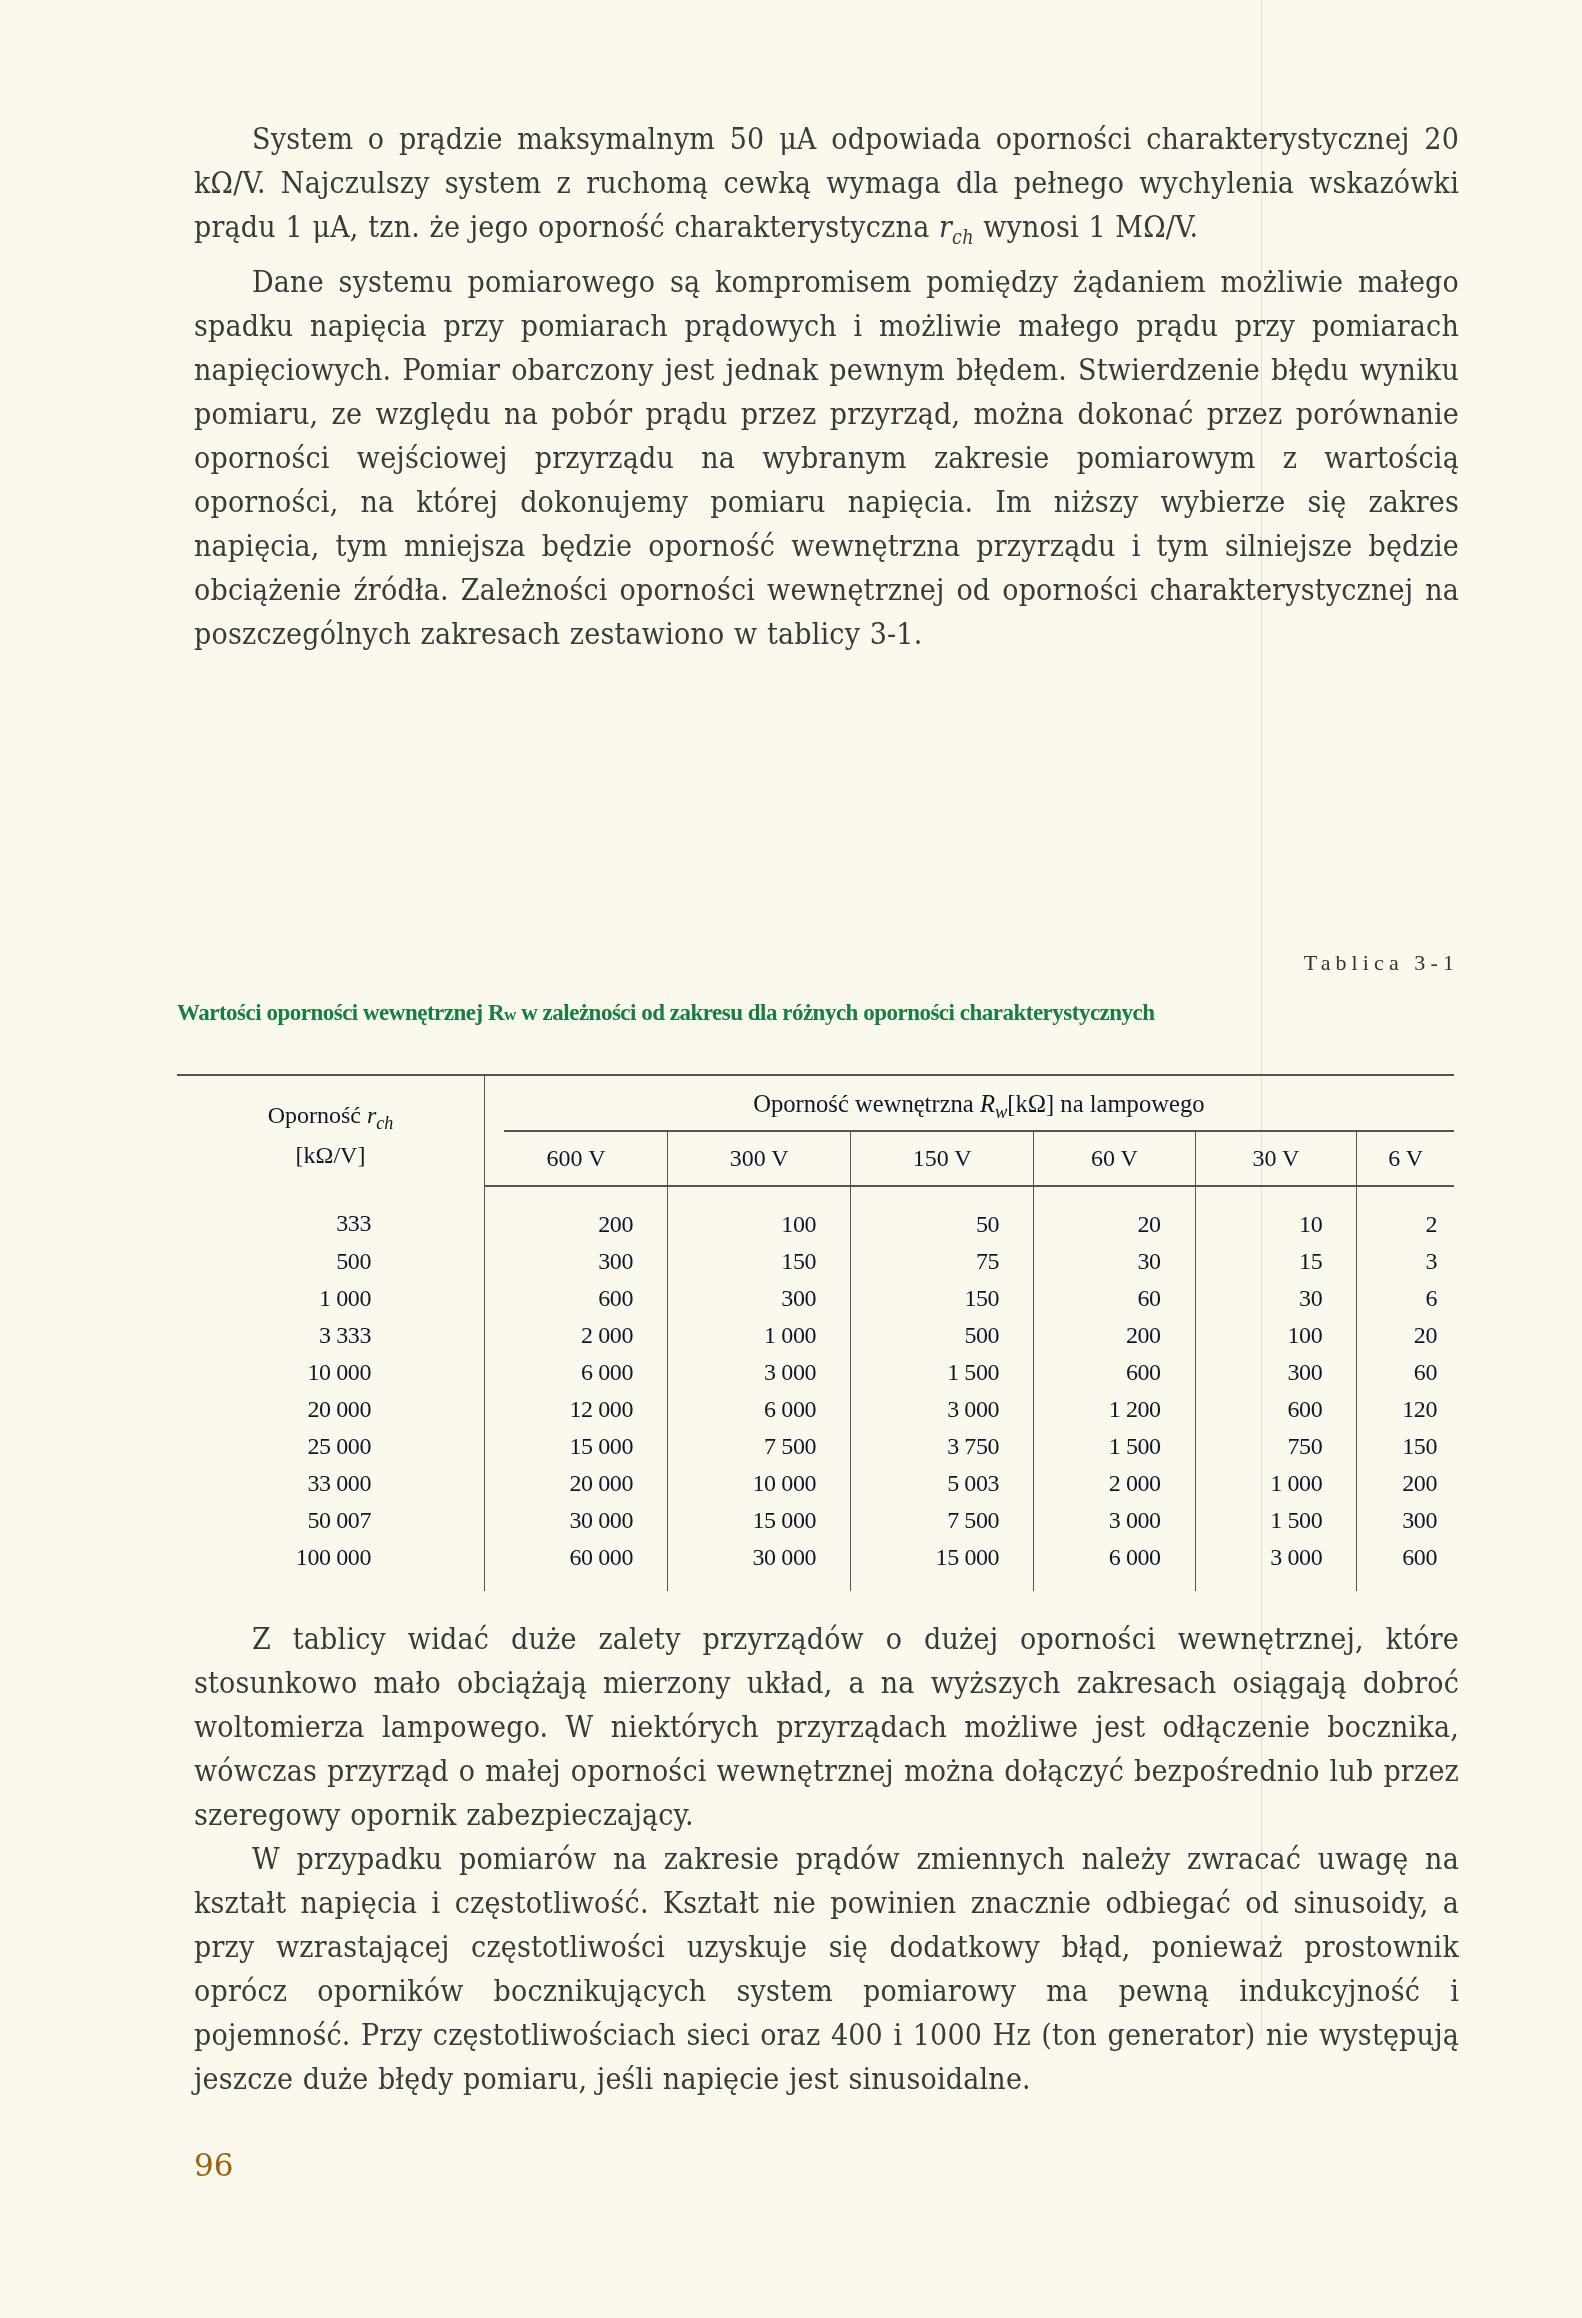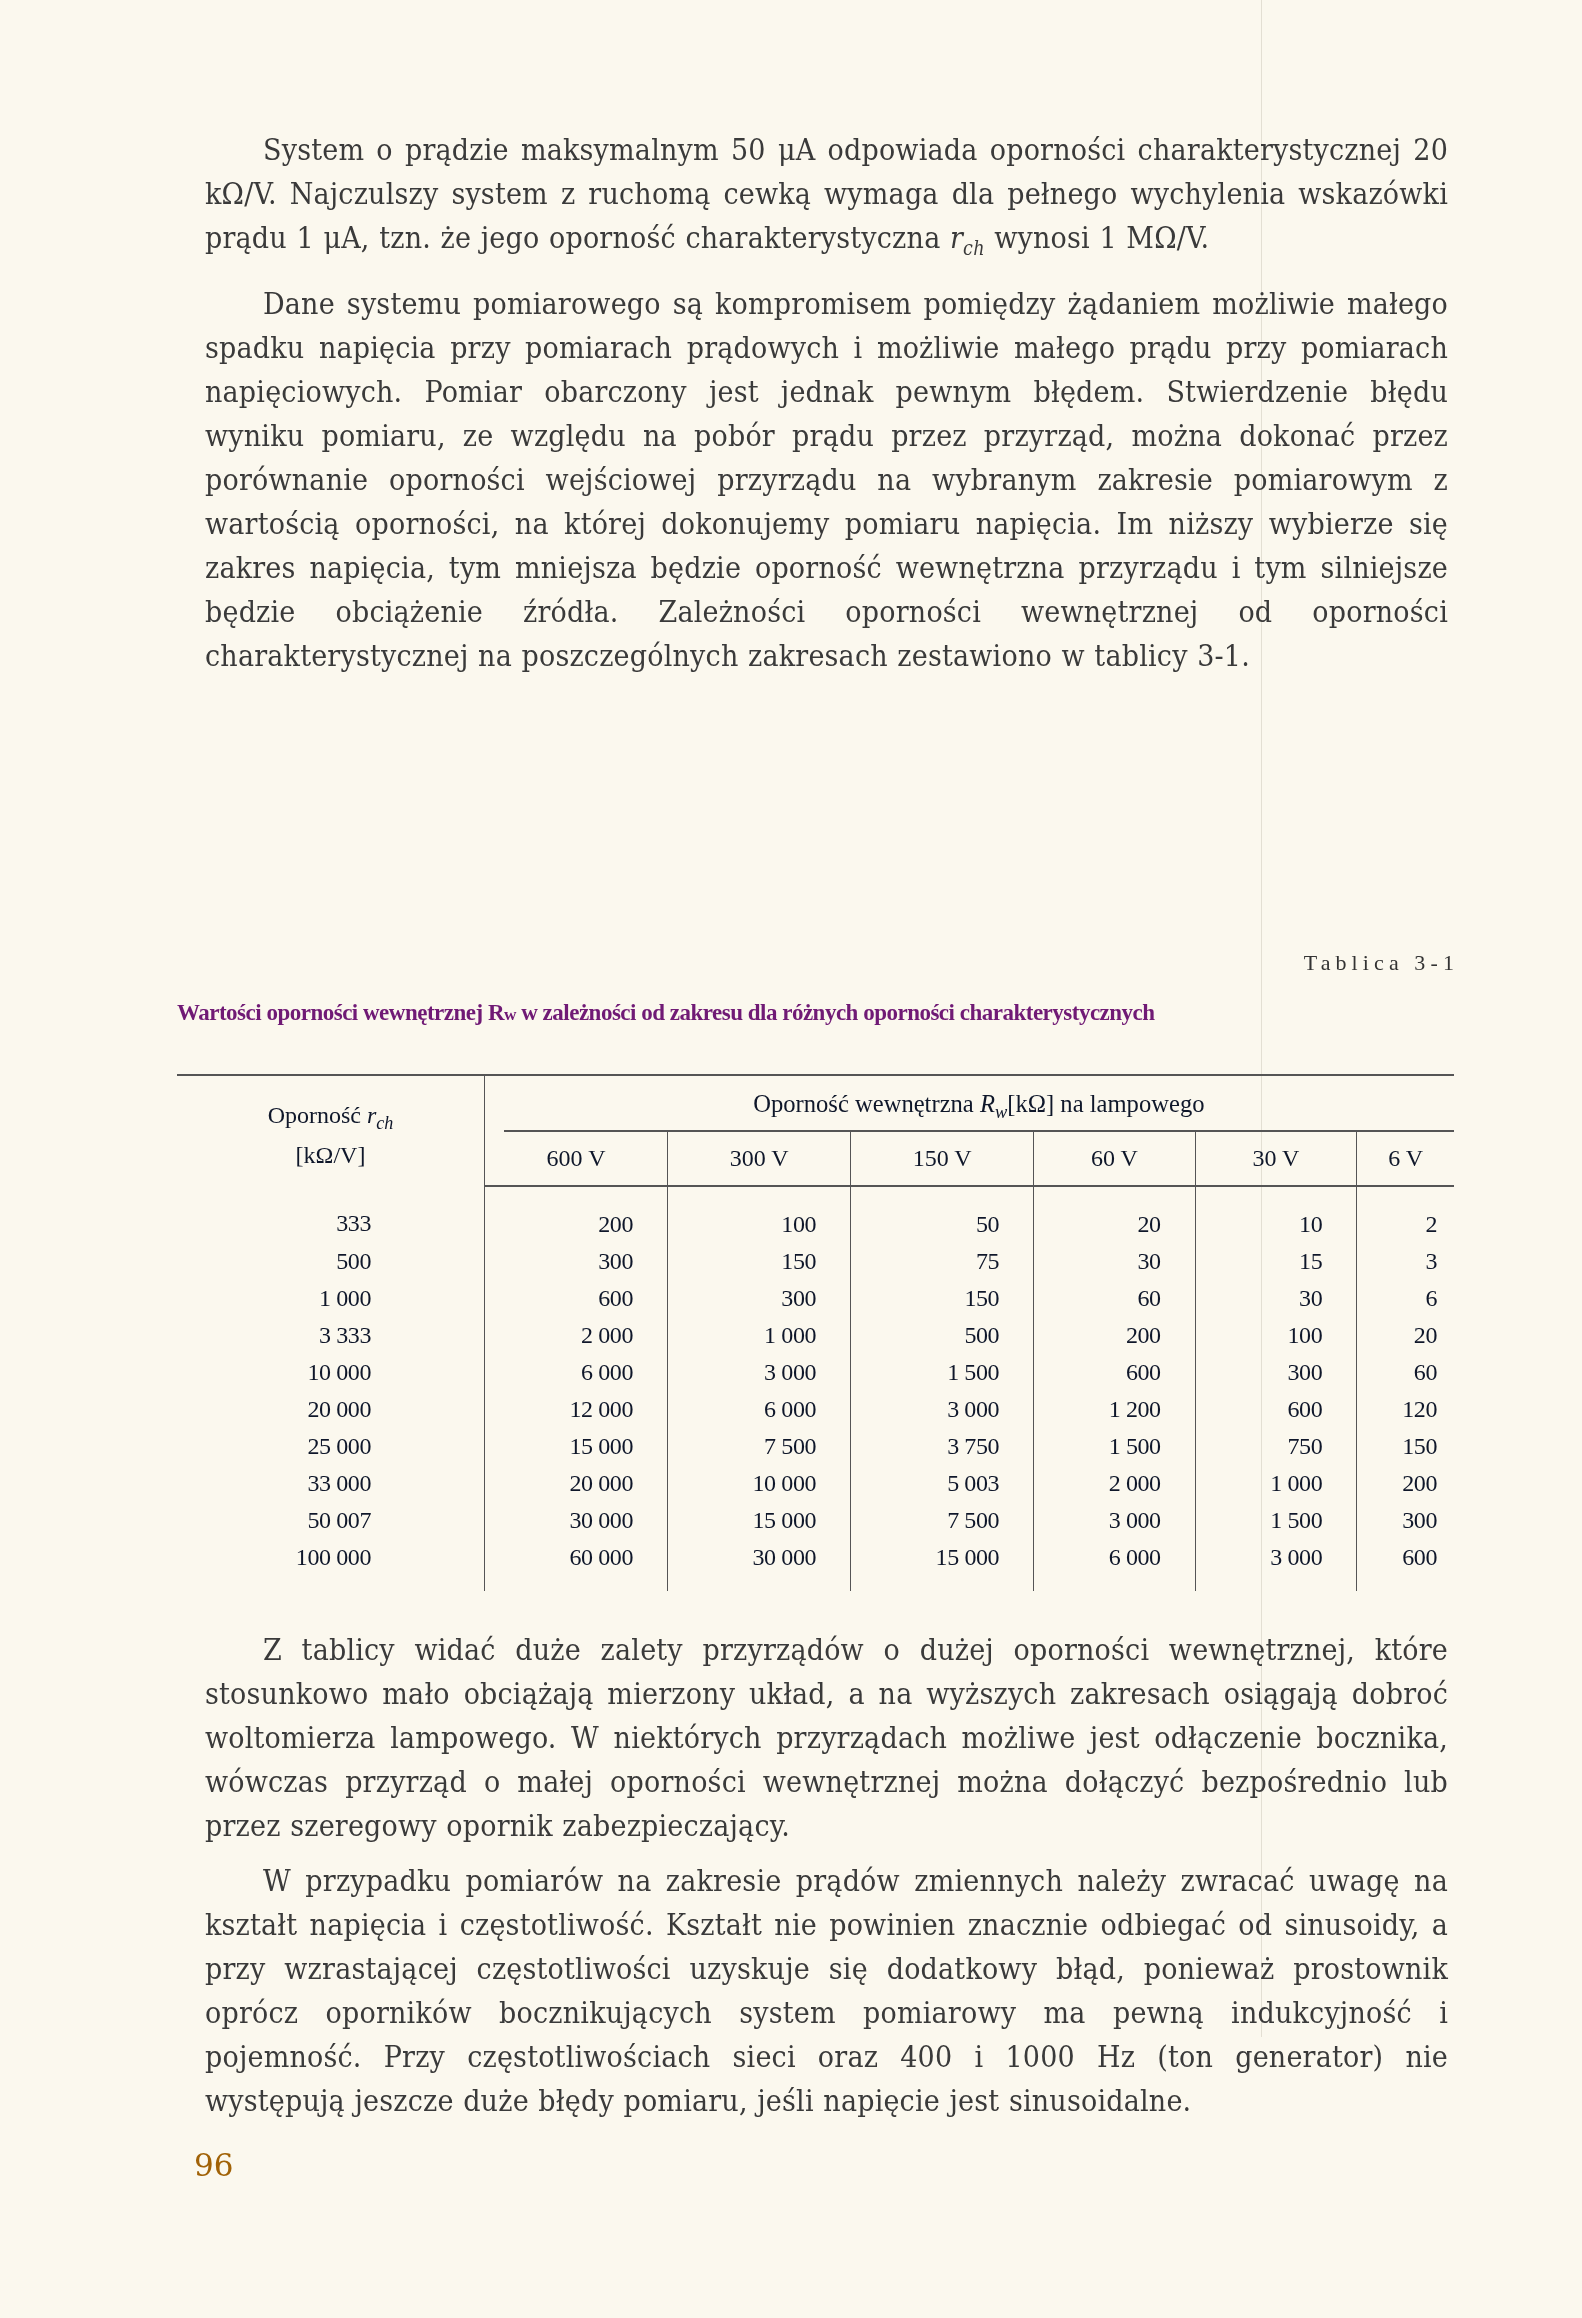--- a/index.html
+++ b/index.html
@@ -15,21 +15,21 @@
   .page {
     position: absolute;
     left: 194px;
     top: 117px;
     width: 1265px;
   }
   .para {
     font-size: 30px;
     line-height: 44px;
     text-align: justify;
-    margin: 11px;
+    margin: 0;
     letter-spacing: 0.2px;
     word-spacing: 0.8px;
     font-stretch: condensed;
   }
   .para.indent { text-indent: 58px; }
   .para .sub { font-style: italic; }
   .para .sub sub { font-size: 0.65em; font-style: italic; }
 
   .table-label {
     position: absolute;
@@ -42,21 +42,21 @@
   }
   .table-caption {
     position: absolute;
     top: 883px;
     left: -17px;
     width: 1290px;
     font-family: "Liberation Serif", serif;
     font-weight: bold;
     font-size: 23px;
     letter-spacing: -0.5px;
-    color: #701a75;
+    color: #15803d;
     white-space: nowrap;
   }
   .table-caption i { font-style: normal; font-size: 0.75em; }
 
   .rtable {
     position: absolute;
     top: 957px;
     left: -17px;
     width: 1277px;
     border-collapse: collapse;

